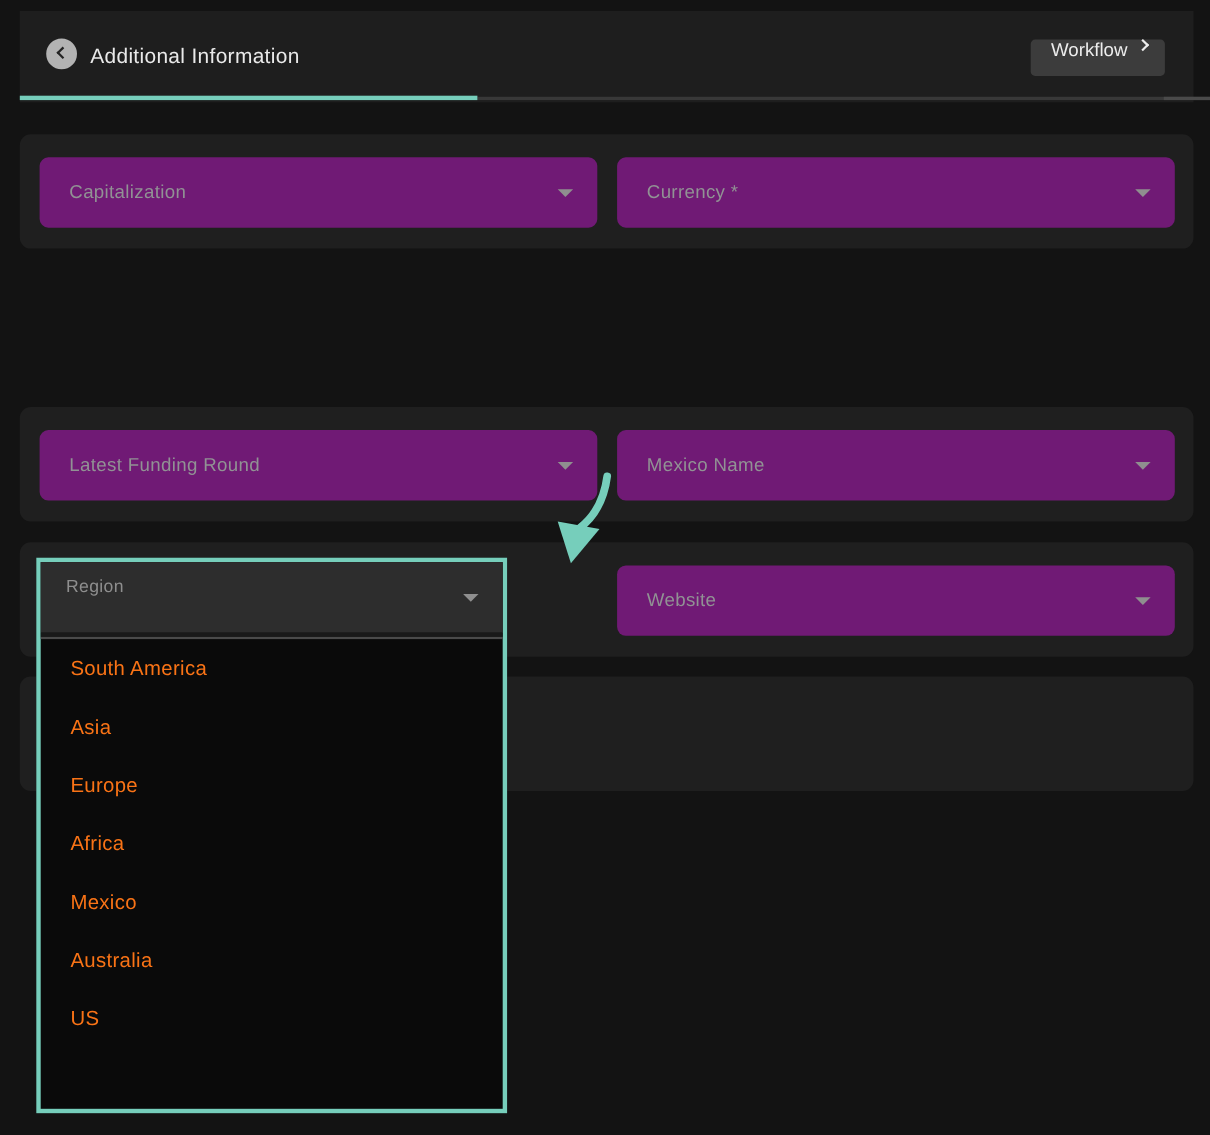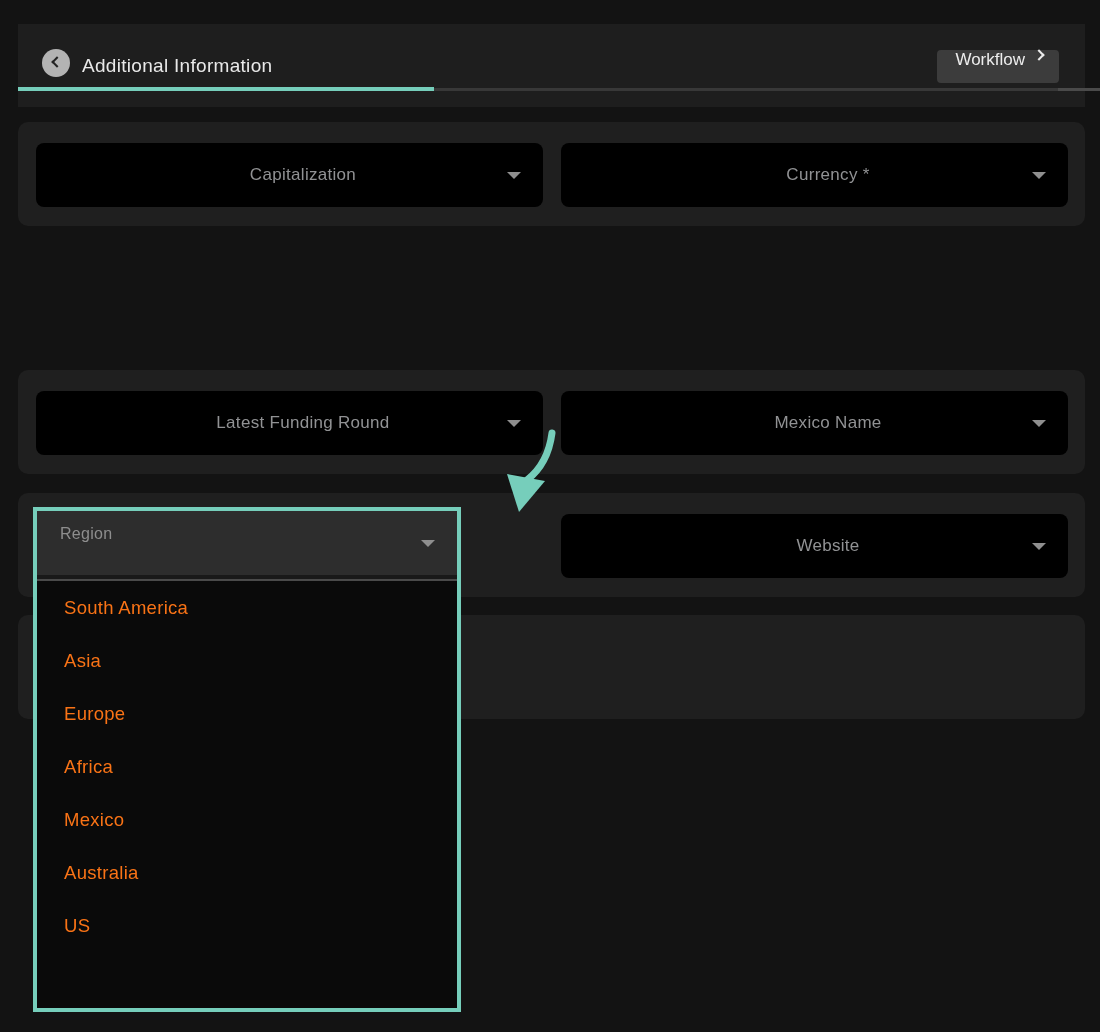--- a/index.html
+++ b/index.html
@@ -10,21 +10,21 @@
     position: relative;
     width: 1100px;
     height: 1032px;
     background: #131313;
     overflow: hidden;
   }
 
   
   .header-panel {
     position: absolute;
-    left: 18px; top: 24px;
+    left: 18px; top: 10px;
     width: 1067px; height: 83px;
     background: #1E1E1E;
     text-decoration: underline;
   }
   .back-btn {
     position: absolute;
     left: 24px; top: 25px;
     width: 28px; height: 28px;
     border-radius: 50%;
     background: #B3B3B3;
@@ -97,24 +97,23 @@
   .row-1 { top: 122px; }
   .row-2 { top: 247px; }
   .row-3 { top: 370px; }
   .row-4 { top: 493px; }
   .row-5 { top: 615px; }
 
   .field {
     position: absolute;
     top: 21px;
     width: 507px; height: 64px;
-    background: #000000;
+    background: #701a75;
     border-radius: 8px;
     cursor: pointer;
-    text-align: center;
   }
   .field.left  { left: 18px; }
   .field.right { left: 543px; }
   .field-label {
     display: block;
     margin-left: 27px;
     line-height: 64px;
     font-size: 17px;
     letter-spacing: 0.3px;
     color: #919294;

